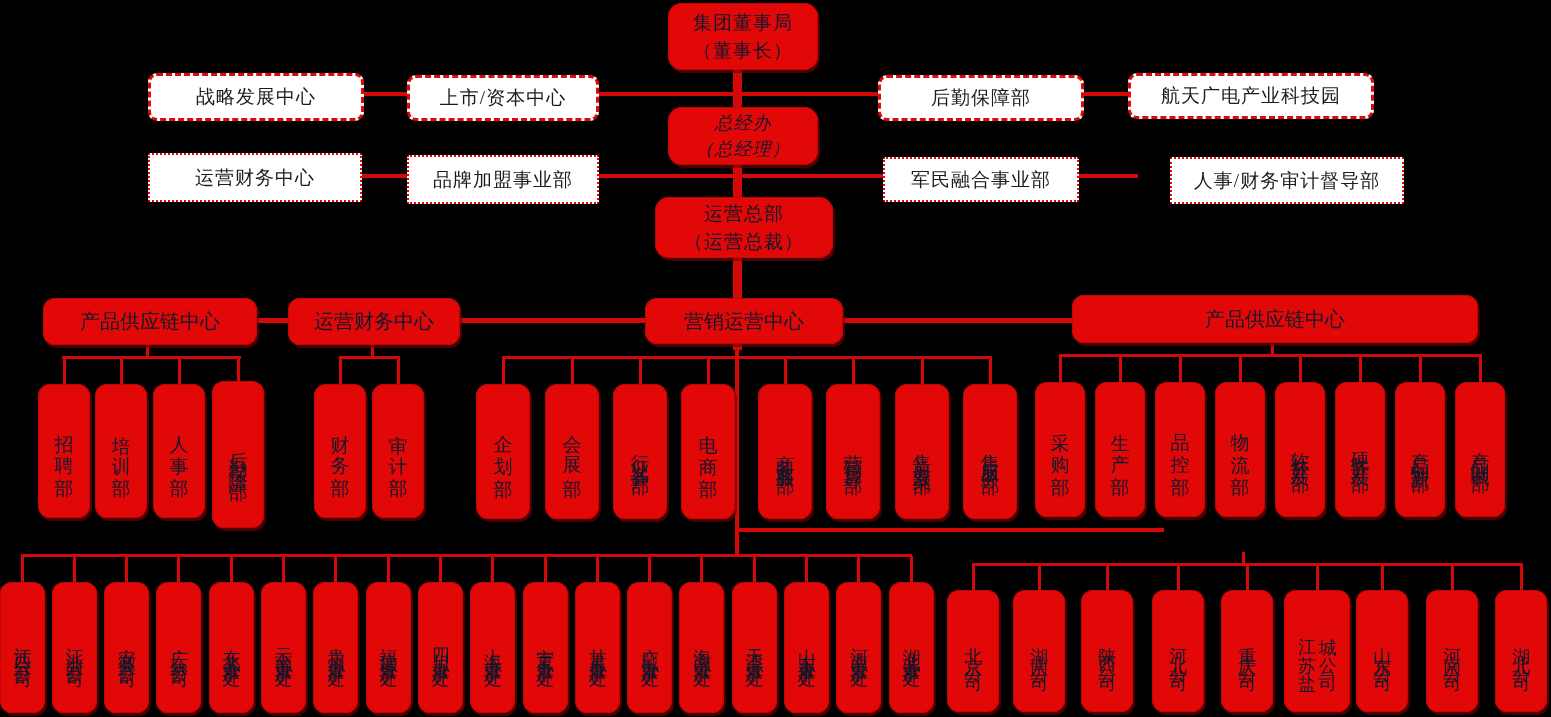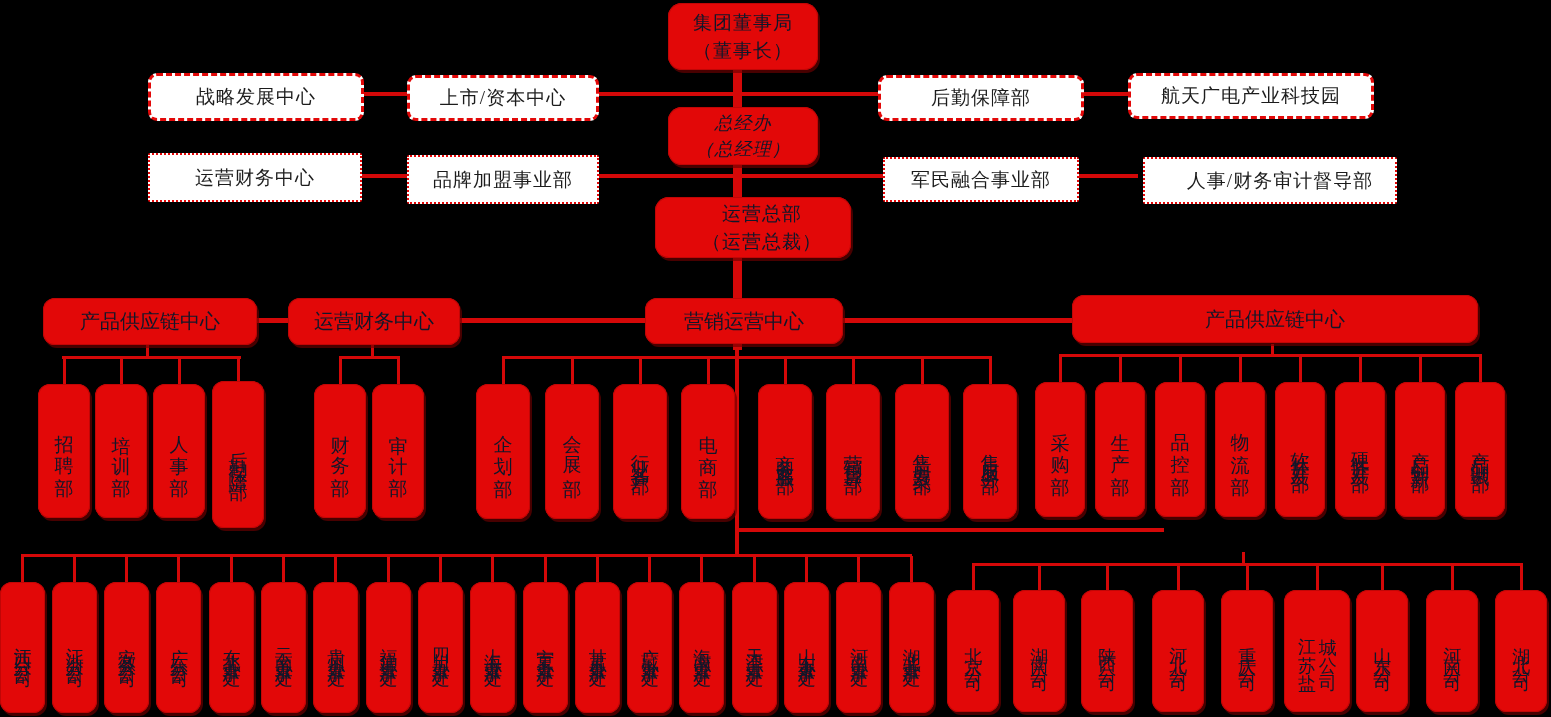--- a/index.html
+++ b/index.html
@@ -36,21 +36,21 @@
   <div class="rbox big" style="left:668px;top:3px;width:150px;height:67px;font-size:19px;z-index:3;">
     <span class="hlabel">集团董事局
 （董事长）</span>
   </div>
 
   <div class="rbox big" style="left:668px;top:107px;width:150px;height:58px;font-size:18px;z-index:3;font-style:italic;">
     <span class="hlabel">总经办
 （总经理）</span>
   </div>
 
-  <div class="rbox big" style="left:655px;top:197px;width:178px;height:61px;font-size:19px;z-index:3;padding-left:18px;">
+  <div class="rbox big" style="left:655px;top:197px;width:178px;height:61px;font-size:19px;z-index:3;">
     <span class="hlabel">运营总部
 （运营总裁）</span>
   </div>
 
 
 <div class="line" style="left: 733px; top: 35px; width: 9px; height: 315px;"></div>
     <div class="line" style="left: 735px; top: 345px; width: 4px; height: 212px;"></div>
     <div class="line" style="left: 357px; top: 92px; width: 771px; height: 4px;"></div>
     <div class="line" style="left: 358px; top: 174px; width: 780px; height: 4px;"></div>
     <div class="line" style="left: 257px; top: 318px; width: 815px; height: 5px;"></div>
@@ -79,21 +79,21 @@
     </div>
     <div class="wbox dot" style="left: 148px; top: 153px; width: 210px; height: 45px;">
       <span>运营财务中心</span>
     </div>
     <div class="wbox dot" style="left: 407px; top: 155px; width: 188px; height: 45px;">
       <span>品牌加盟事业部</span>
     </div>
     <div class="wbox dot" style="left: 883px; top: 157px; width: 192px; height: 41px;">
       <span>军民融合事业部</span>
     </div>
-    <div class="wbox dot" style="left: 1143px; top: 157px; width: 230px; height: 43px; padding-left: 20px;">
+    <div class="wbox dot" style="left: 1170px; top: 157px; width: 230px; height: 43px;">
       <span>人事/财务审计督导部</span>
     </div>
     <div class="rbox" style="left: 43px; top: 298px; width: 214px; height: 47px; font-size: 20px;">
       <span>产品供应链中心</span>
     </div>
     <div class="rbox" style="left: 288px; top: 298px; width: 172px; height: 47px; font-size: 20px;">
       <span>运营财务中心</span>
     </div>
     <div class="rbox" style="left: 645px; top: 298px; width: 198px; height: 46px; font-size: 20px;">
       <span>营销运营中心</span>

